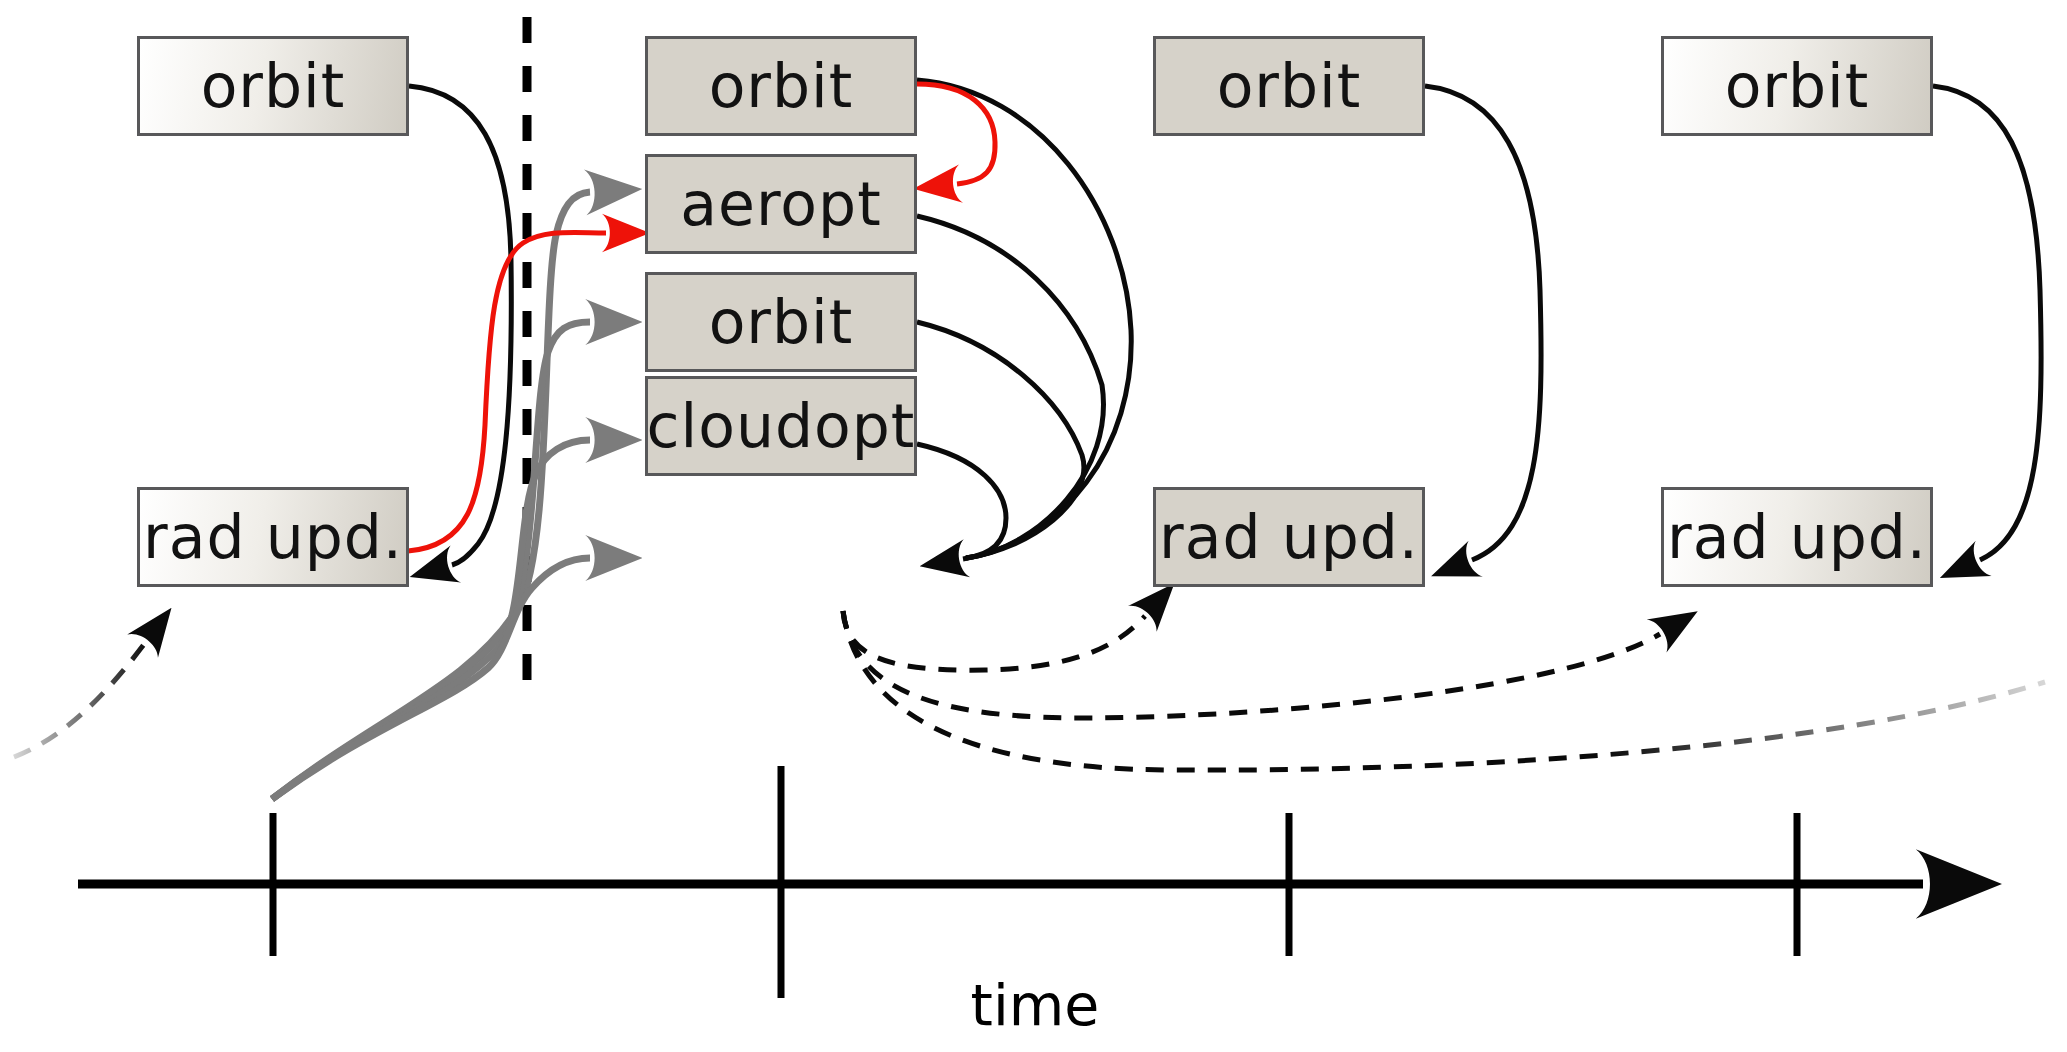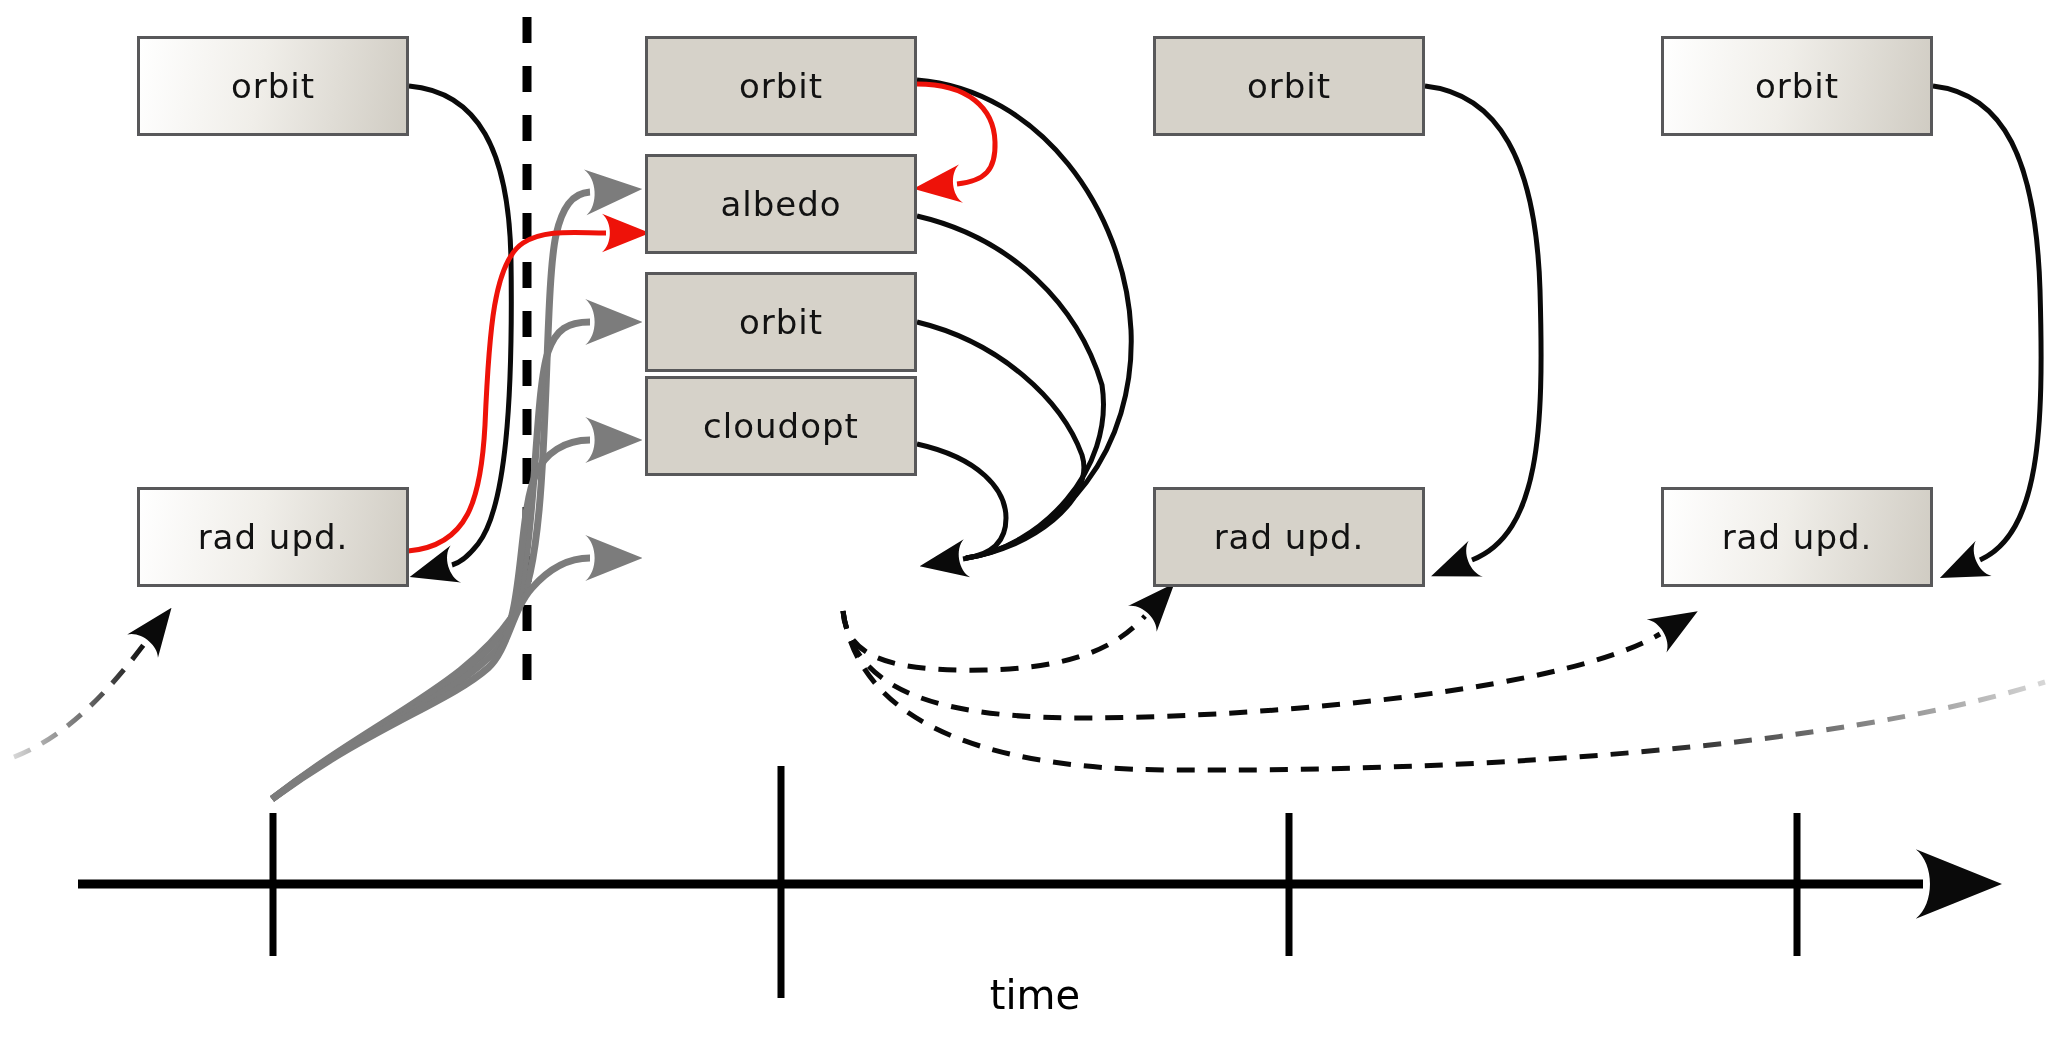--- a/index.html
+++ b/index.html
@@ -10,31 +10,31 @@
     font-family:"DejaVu Sans","Liberation Sans",sans-serif;
     overflow:hidden;
   }
   #wires{position:absolute;left:0;top:0;}
   .node{
     position:absolute;
     width:272px;height:100px;
     border:3px solid #58585a;
     box-sizing:border-box;
     display:flex;align-items:center;justify-content:center;
-    font-size:34px;color:#121212;
+    font-size:60px;color:#121212;
     letter-spacing:1px;
   }
   .fill-grad{background:linear-gradient(100deg,#ffffff 0%,#f0eee9 45%,#d0ccc3 100%);}
   .fill-flat{background:#d6d2c9;}
   .col1{left:137px}.col2{left:645px}.col3{left:1153px}.col4{left:1661px}
   .row-orbit{top:36px}.row-albedo{top:154px}.row-aeropt{top:272px}
   .row-cloudopt{top:376px}.row-rad{top:487px}
   #time-label{
     position:absolute;left:905px;top:972px;width:260px;
-    text-align:center;font-size:40px;color:#000;
+    text-align:center;font-size:57px;color:#000;
   }
 </style>
 </head>
 <body>
 
 <div id="stage">
 
   <svg id="wires" width="2067" height="1052" viewBox="0 0 2067 1052">
     <defs>
       <marker id="ah-black" viewBox="0 0 10 8" refX="1.2" refY="4" markerWidth="10" markerHeight="8" orient="auto" markerUnits="strokeWidth">
@@ -100,21 +100,21 @@
       <span>orbit</span>
     </div>
   <div class="node fill-grad col1 row-rad">
       <span>rad upd.</span>
     </div>
 
   <div class="node fill-flat col2 row-orbit">
       <span>orbit</span>
     </div>
   <div class="node fill-flat col2 row-albedo">
-      <span>albedo</span>
+      <span>aeropt</span>
     </div>
   <div class="node fill-flat col2 row-aeropt">
       <span>orbit</span>
     </div>
   <div class="node fill-flat col2 row-cloudopt">
       <span>cloudopt</span>
     </div>
 
   <div class="node fill-flat col3 row-orbit">
       <span>orbit</span>

